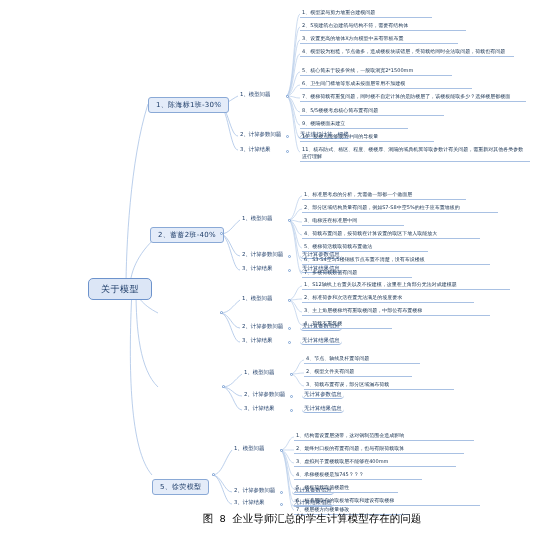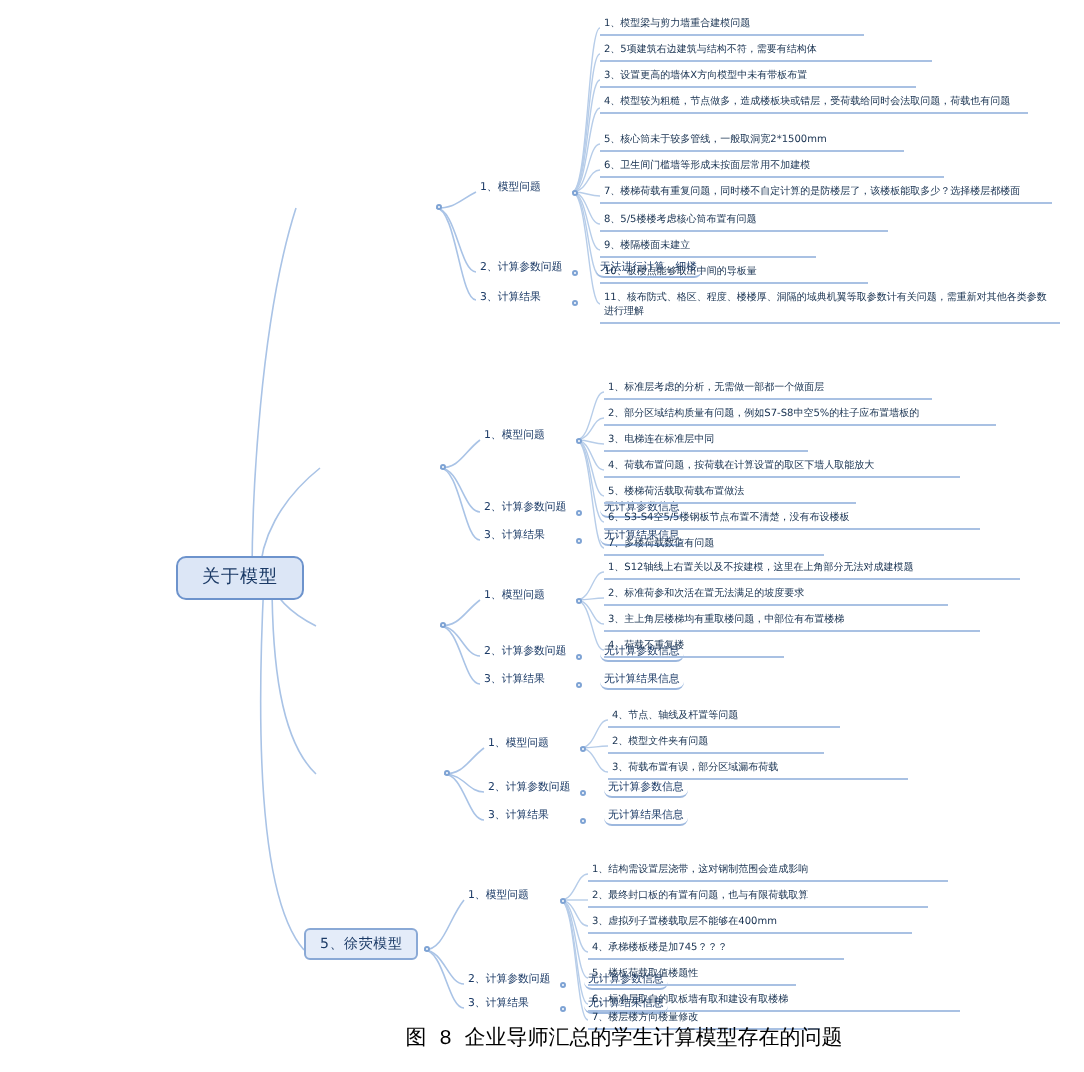--- a/index.html
+++ b/index.html
@@ -174,20 +174,23 @@
       <path d="M280 450 C 288 450, 288 489, 294 489"></path>
       <path d="M280 450 C 288 450, 288 502, 294 502"></path>
       <path d="M280 450 C 288 450, 288 510, 294 510"></path>
     </g>
   </svg>
 
   <div class="node root" style="left:88px; top:278px;">
     <span>关于模型</span>
   </div>
 
+  <div class="node lvl1" style="left:148px; top:97px;">
+    <span>1、陈海标1班-30%</span>
+  </div>
   <div class="dot" style="left:218px; top:102px;"></div>
   <div class="node lvl2" style="left:238px; top:90px;">
     <span>1、模型问题</span>
   </div>
   <div class="dot" style="left:286px; top:95px;"></div>
   <div class="node lvl2" style="left:238px; top:130px;">
     <span>2、计算参数问题</span>
   </div>
   <div class="dot" style="left:286px; top:135px;"></div>
   <div class="node lvl2-val" style="left:298px; top:130px;">
@@ -203,20 +206,23 @@
   <div class="node leaf" style="left:300px; top:34px; width:158px;"><span>3、设置更高的墙体X方向模型中未有带板布置</span></div>
   <div class="node leaf" style="left:300px; top:47px; width:214px; white-space:normal;"><span>4、模型较为粗糙，节点做多，造成楼板块或错层，受荷载给同时会法取问题，荷载也有问题</span></div>
   <div class="node leaf" style="left:300px; top:66px; width:152px;"><span>5、核心筒未于较多管线，一般取洞宽2*1500mm</span></div>
   <div class="node leaf" style="left:300px; top:79px; width:172px;"><span>6、卫生间门槛墙等形成未按面层常用不加建模</span></div>
   <div class="node leaf" style="left:300px; top:92px; width:226px; white-space:normal;"><span>7、楼梯荷载有重复问题，同时楼不自定计算的是防楼层了，该楼板能取多少？选择楼层都楼面</span></div>
   <div class="node leaf" style="left:300px; top:106px; width:144px;"><span>8、5/5楼楼考虑核心筒布置有问题</span></div>
   <div class="node leaf" style="left:300px; top:119px; width:108px;"><span>9、楼隔楼面未建立</span></div>
   <div class="node leaf" style="left:300px; top:132px; width:134px;"><span>10、板楼点能够取出中间的导板量</span></div>
   <div class="node leaf" style="left:300px; top:145px; width:230px; white-space:normal;"><span>11、核布防式、格区、程度、楼楼厚、洞隔的域典机翼等取参数计有关问题，需重新对其他各类参数进行理解</span></div>
 
+  <div class="node lvl1" style="left:150px; top:227px;">
+    <span>2、蓄蓄2班-40%</span>
+  </div>
   <div class="dot" style="left:220px; top:232px;"></div>
   <div class="node lvl2" style="left:240px; top:214px;">
     <span>1、模型问题</span>
   </div>
   <div class="dot" style="left:288px; top:219px;"></div>
   <div class="node lvl2" style="left:240px; top:250px;">
     <span>2、计算参数问题</span>
   </div>
   <div class="dot" style="left:288px; top:255px;"></div>
   <div class="node lvl2-val" style="left:300px; top:250px;">
@@ -280,21 +286,21 @@
   </div>
   <div class="dot" style="left:290px; top:409px;"></div>
   <div class="node lvl2-val" style="left:302px; top:404px;">
     <span>无计算结果信息</span>
   </div>
 
   <div class="node leaf" style="left:304px; top:354px; width:116px;"><span>4、节点、轴线及杆置等问题</span></div>
   <div class="node leaf" style="left:304px; top:367px; width:108px;"><span>2、模型文件夹有问题</span></div>
   <div class="node leaf" style="left:304px; top:380px; width:150px;"><span>3、荷载布置有误，部分区域漏布荷载</span></div>
 
-  <div class="node lvl1" style="left:152px; top:464px;">
+  <div class="node lvl1" style="left:152px; top:479px;">
     <span>5、徐荧模型</span>
   </div>
   <div class="dot" style="left:212px; top:473px;"></div>
   <div class="node lvl2" style="left:232px; top:444px;">
     <span>1、模型问题</span>
   </div>
   <div class="dot" style="left:280px; top:449px;"></div>
   <div class="node lvl2" style="left:232px; top:486px;">
     <span>2、计算参数问题</span>
   </div>

